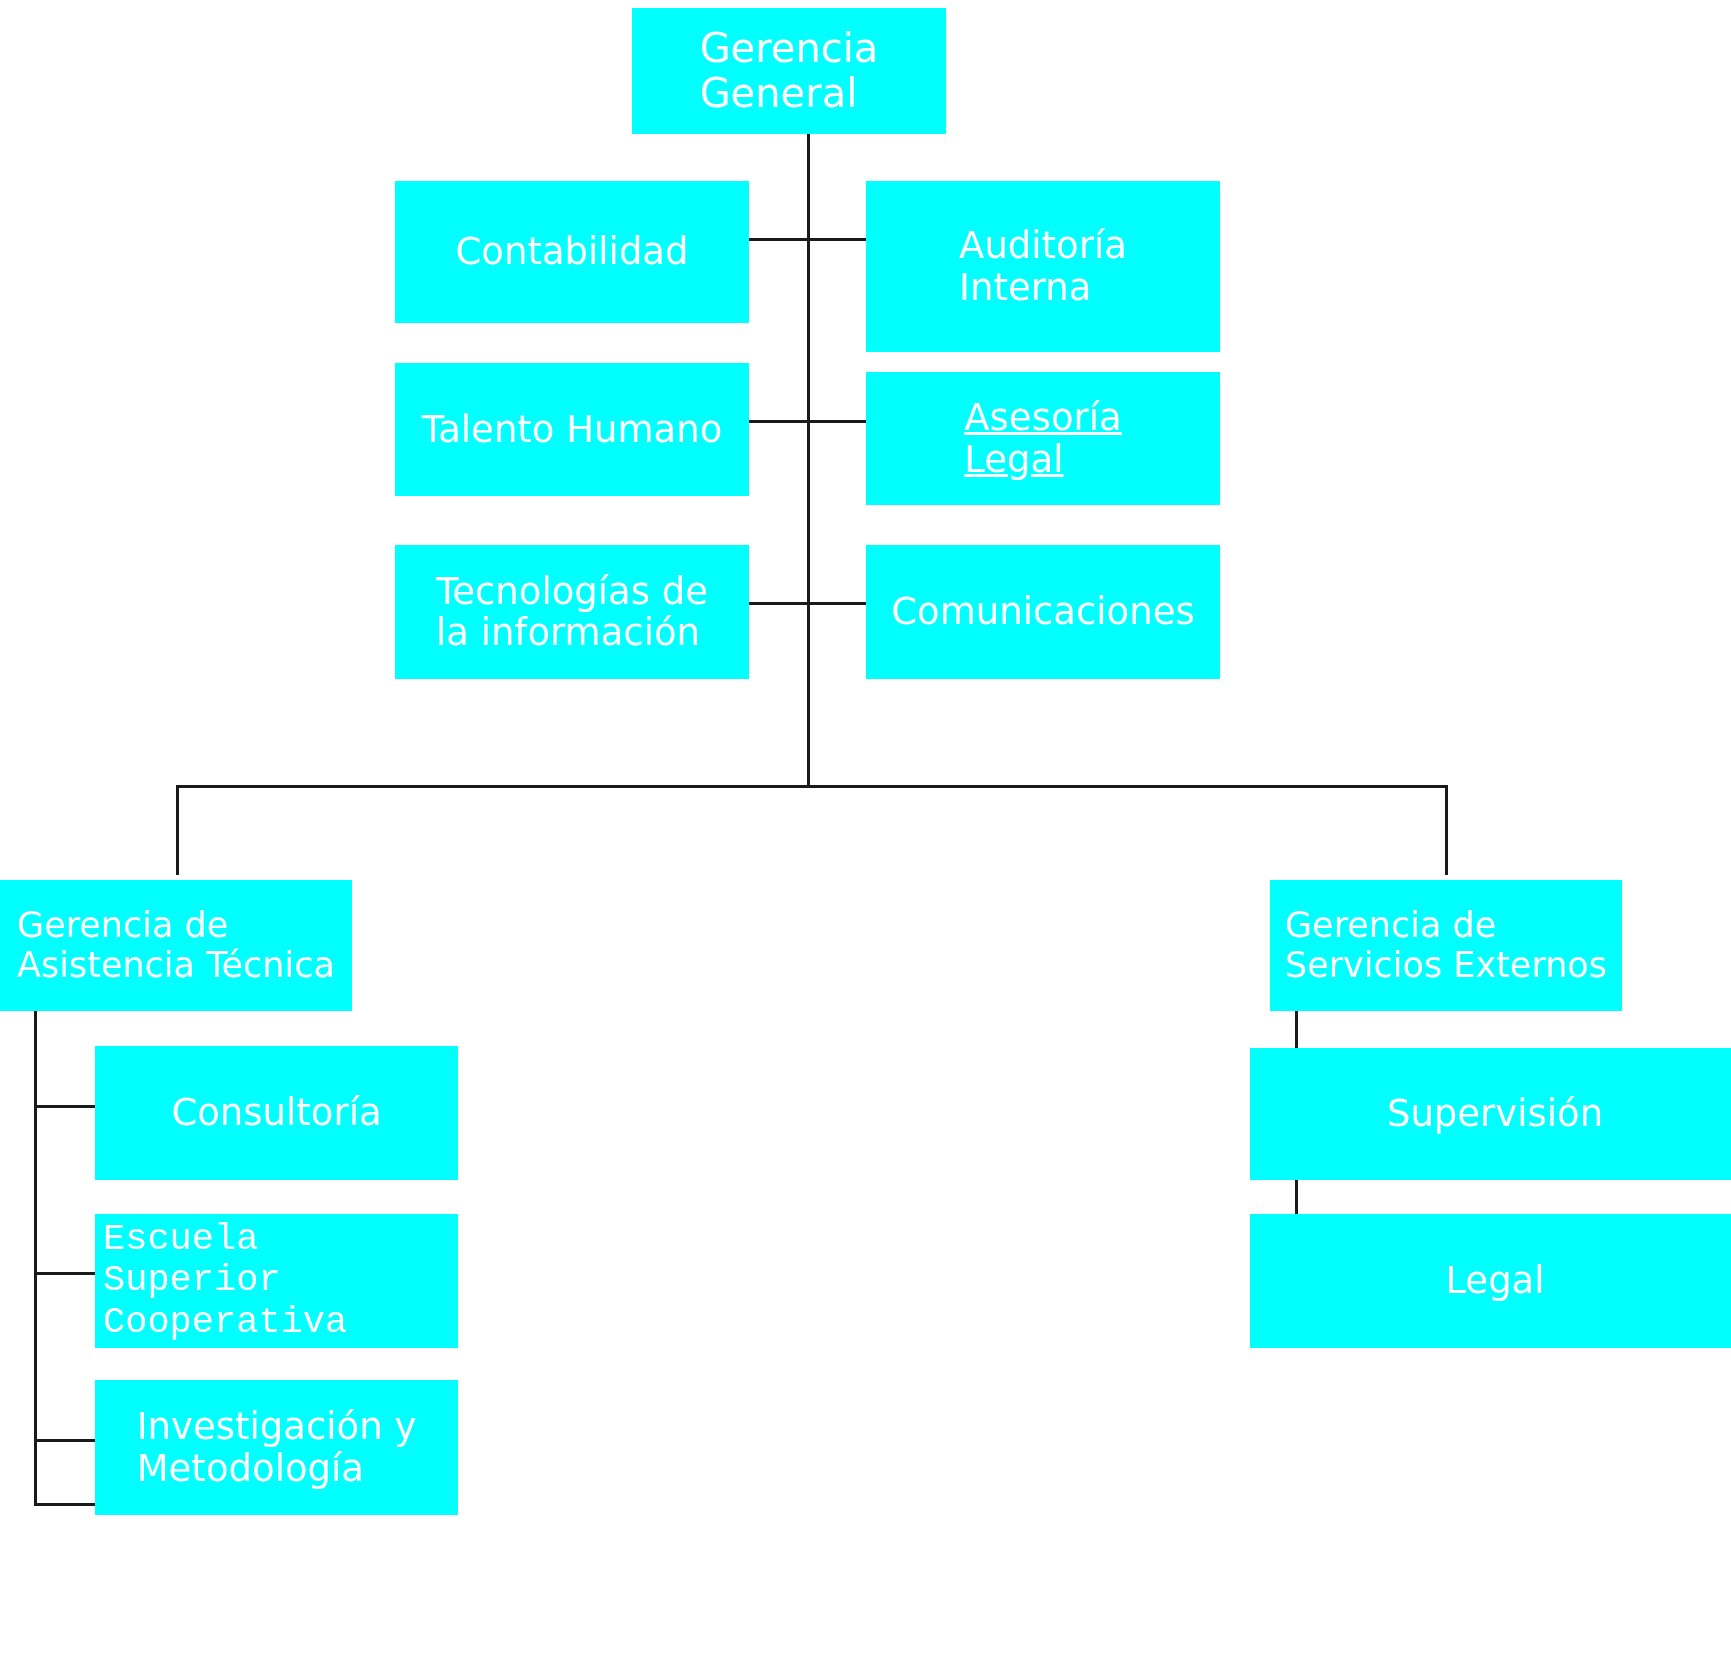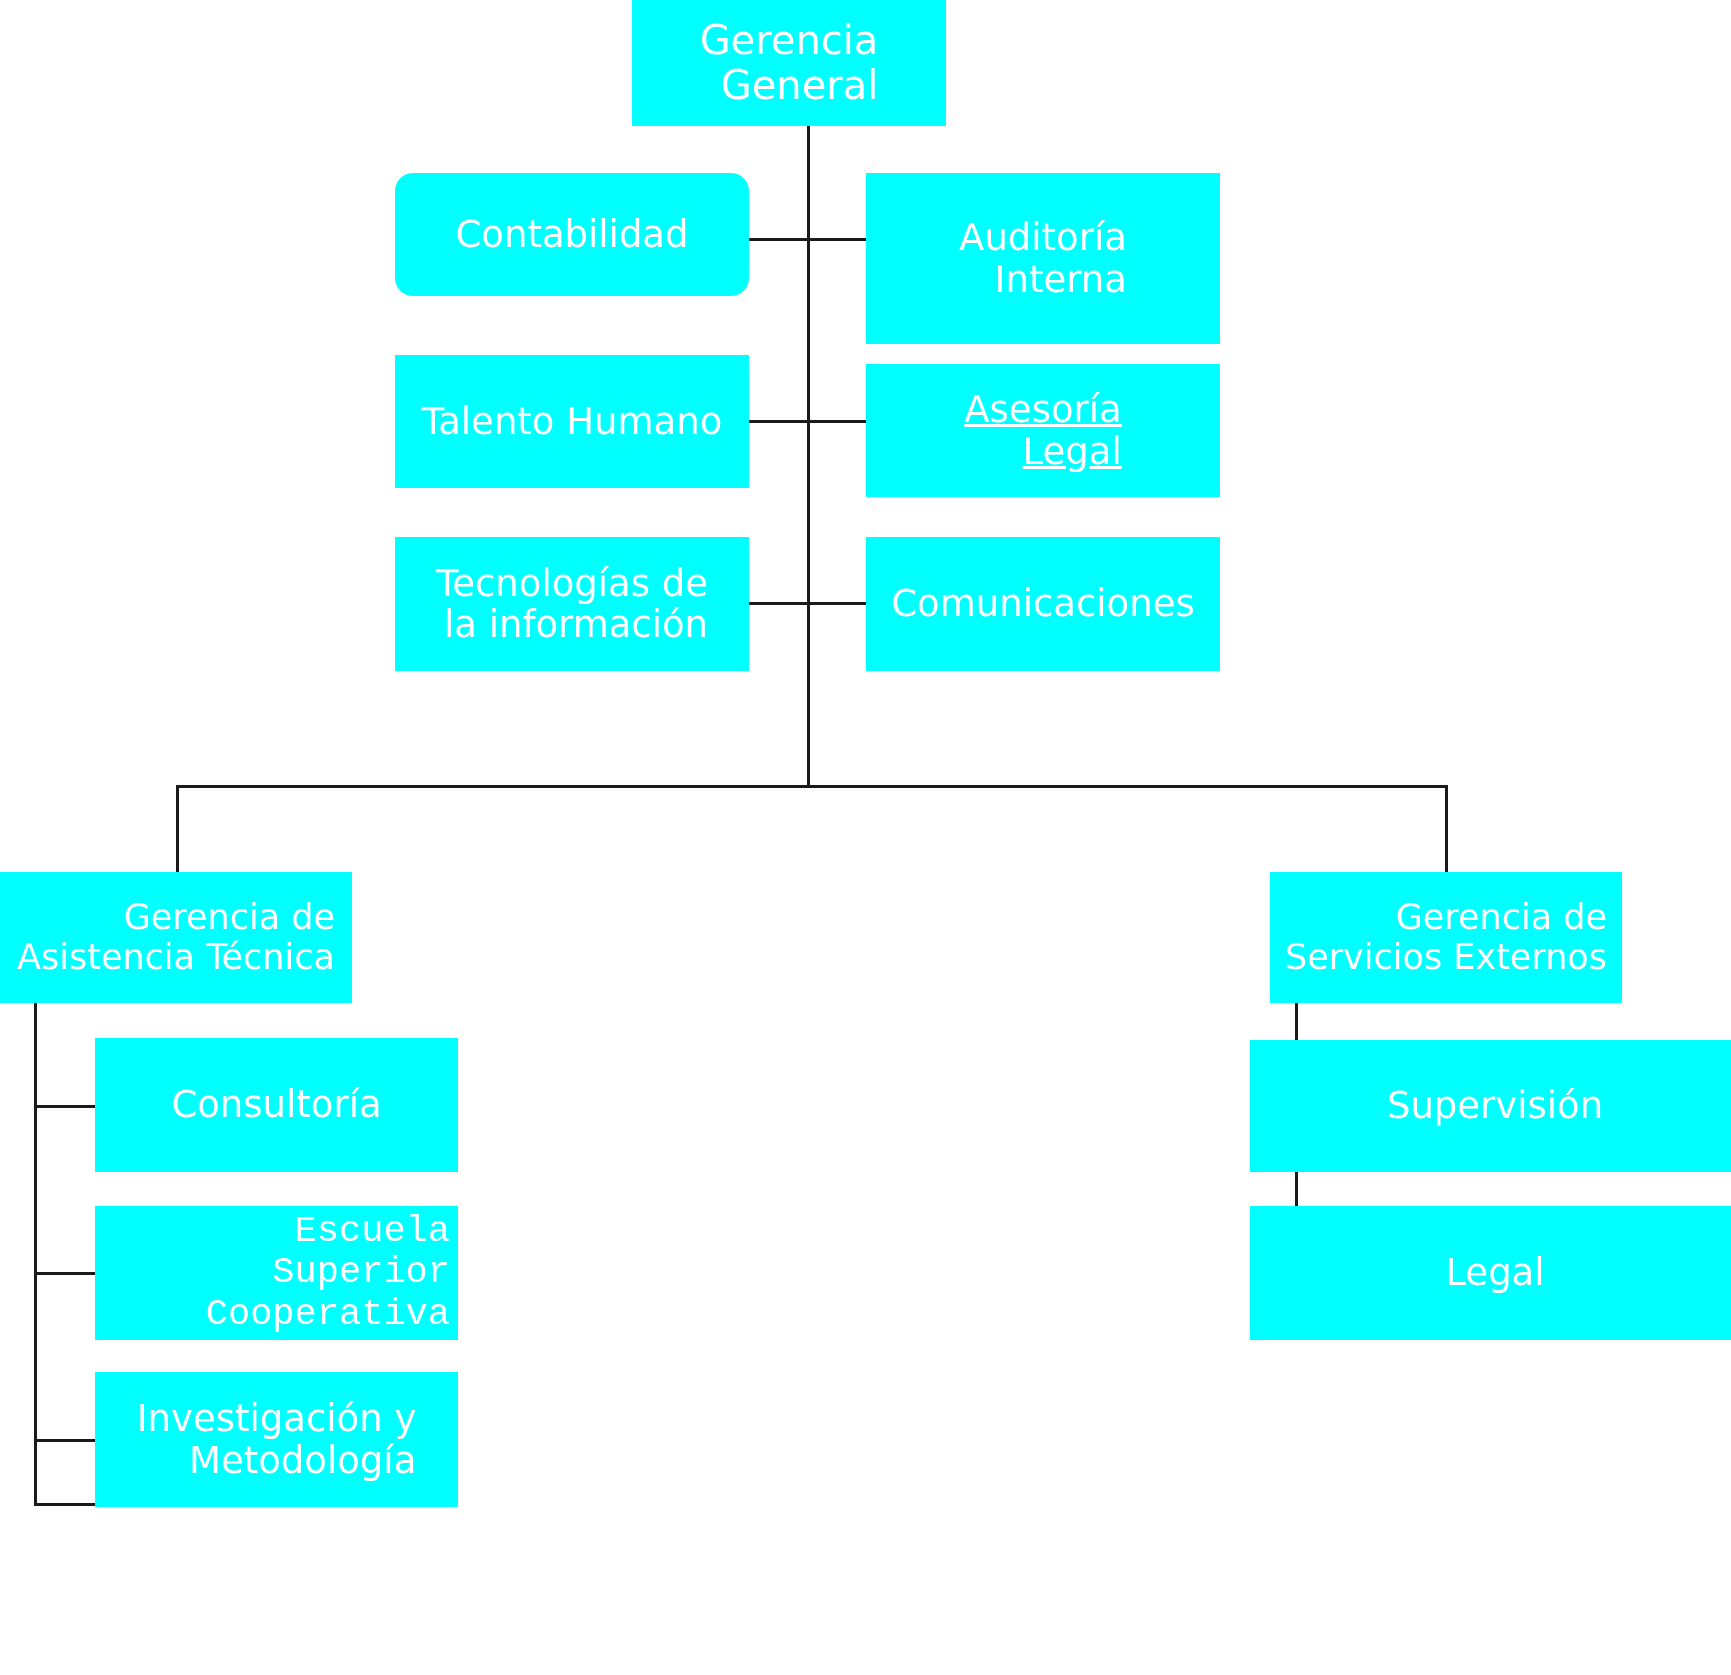--- a/index.html
+++ b/index.html
@@ -15,40 +15,41 @@
     overflow: hidden;
     font-family: "DejaVu Sans", "Liberation Sans", sans-serif;
   }
   .node {
     position: absolute;
     background: #00ffff;
     color: #ffffff;
     display: flex;
     align-items: center;
     justify-content: center;
-    text-align: right;
+    text-align: left;
     line-height: 1.12;
     box-sizing: border-box;
     padding: 2px 8px;
     z-index: 3;
     white-space: pre-line;
+    margin-top: 8px;
   }
   .connector {
     position: absolute;
     background: #1a1a1a;
     z-index: 1;
   }
   .v { width: 3px; }
   .h { height: 3px; }
 
   
   #node-root        { left: 632px;  top: 0px;    width: 314px;  height: 126px; font-size: 40px; }
 
   
-  #node-contabilidad{ left: 395px;  top: 173px;  width: 354px;  height: 123px; font-size: 37px; border-radius: 18px; }
+  #node-contabilidad{ left: 395px;  top: 173px;  width: 354px;  height: 142px; font-size: 37px; }
   #node-talento     { left: 395px;  top: 355px;  width: 354px;  height: 133px; font-size: 37px; }
   #node-ti          { left: 395px;  top: 537px;  width: 354px;  height: 134px; font-size: 37px; }
 
   
   #node-auditoria   { left: 866px;  top: 173px;  width: 354px;  height: 171px; font-size: 37px; }
   #node-asesoria    { left: 866px;  top: 364px;  width: 354px;  height: 133px; font-size: 37px; text-decoration: underline; }
   #node-comunicaciones { left: 866px; top: 537px; width: 354px; height: 134px; font-size: 37px; }
 
   
   #node-asistencia  { left: 0px;    top: 872px;  width: 352px;  height: 131px; font-size: 35px; }

